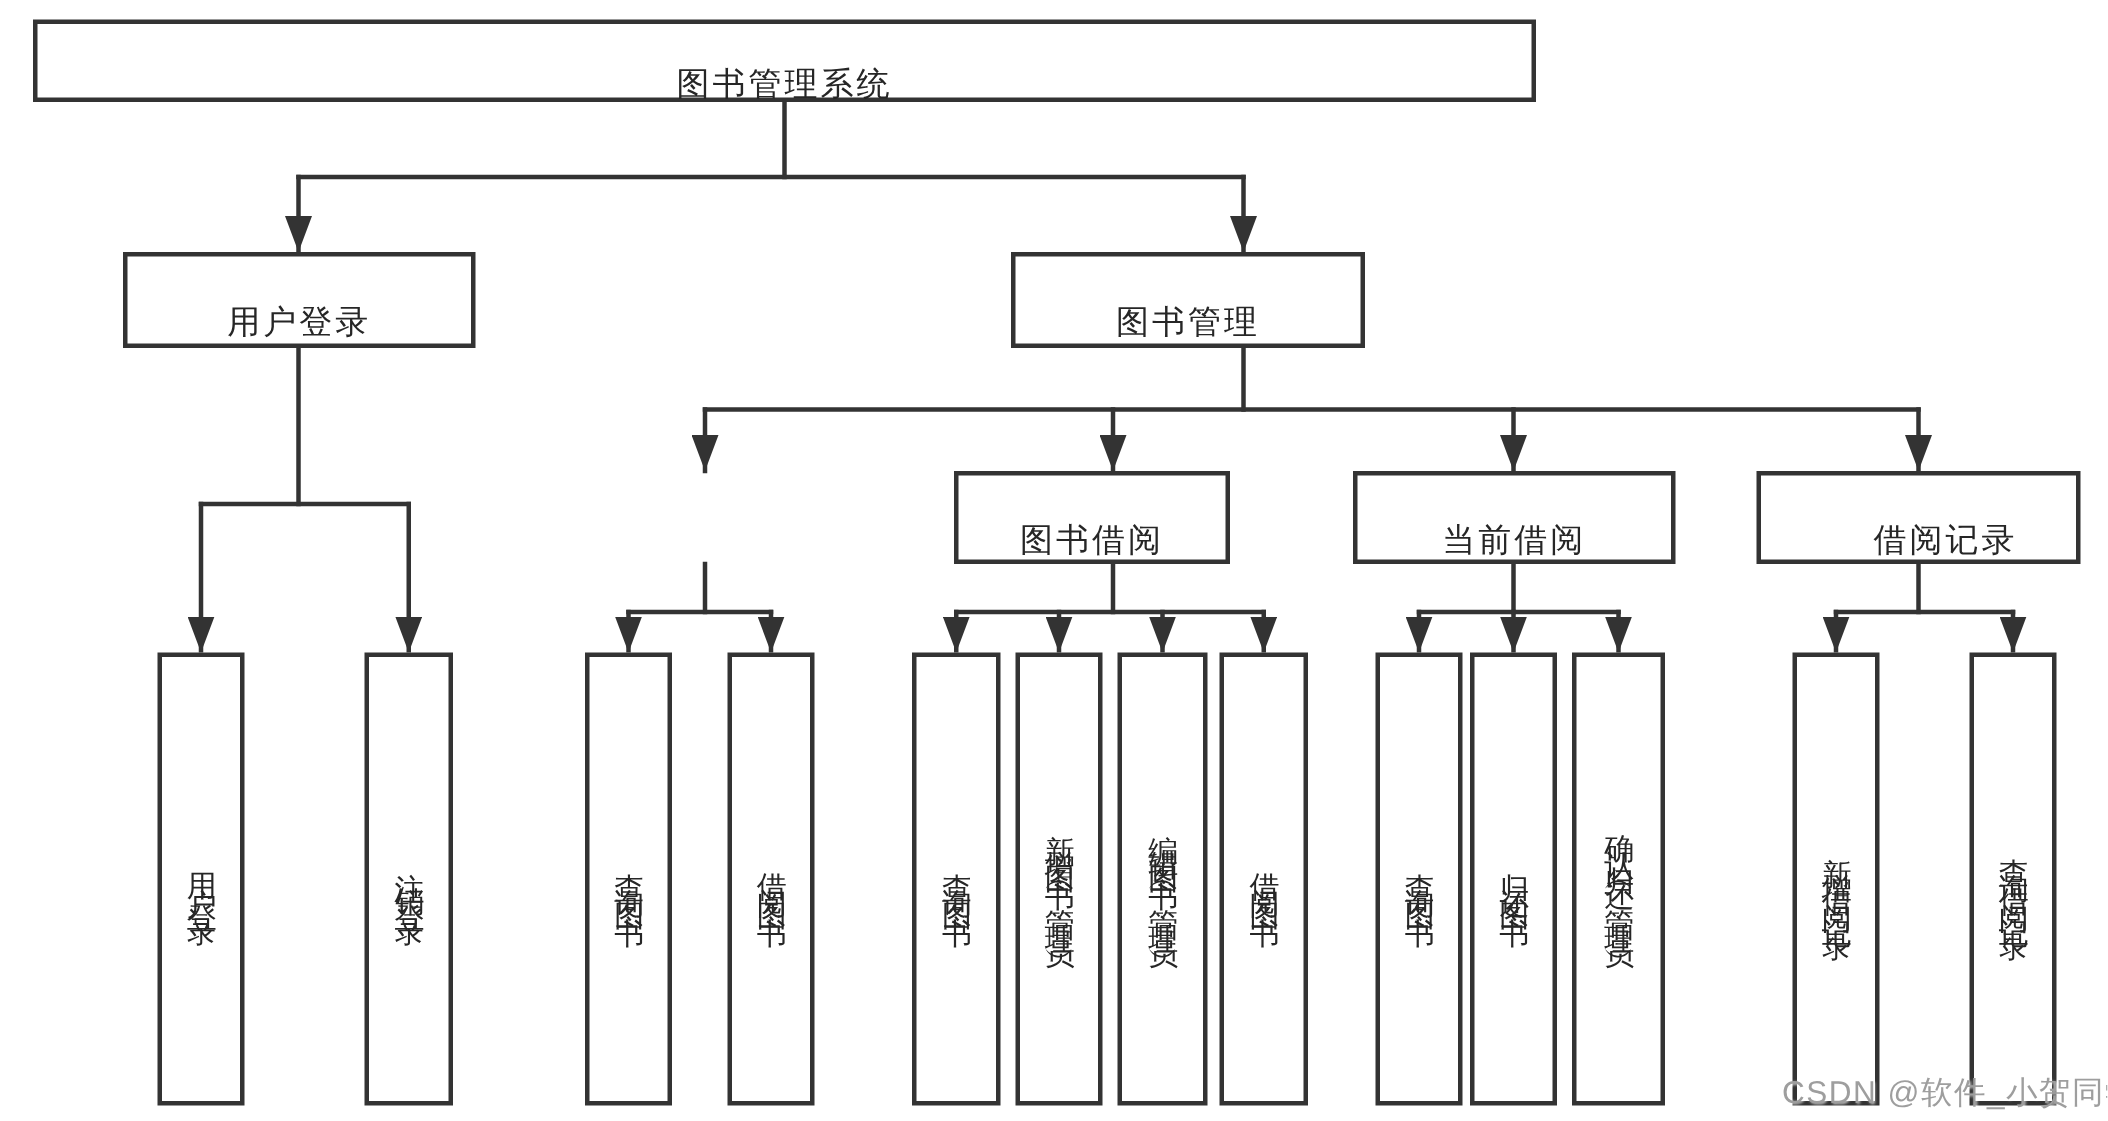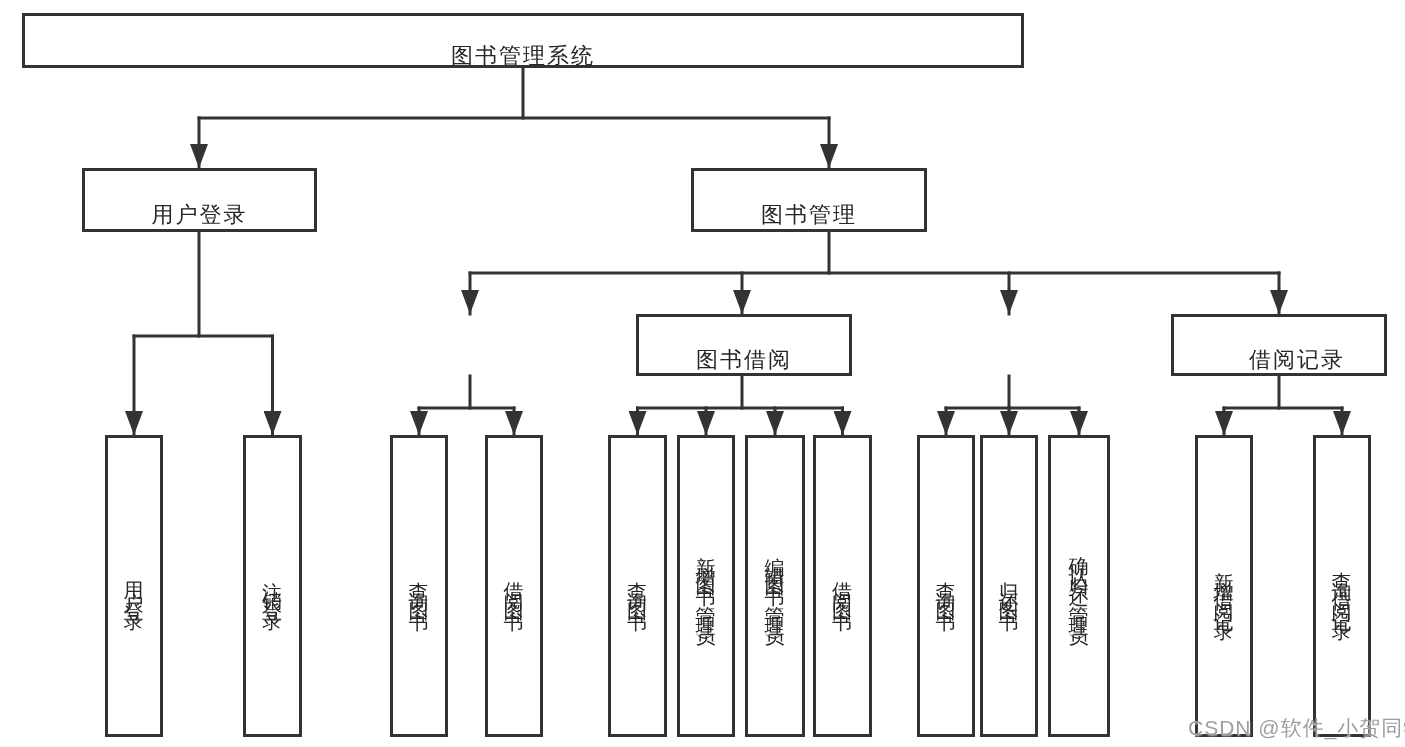--- a/index.html
+++ b/index.html
@@ -122,26 +122,29 @@
     <path class="cline" d="M1342,408 V435" marker-end="url(#arrowhead)"></path>
   </svg>
 
   <div class="node root-node">
     <span class="hlabel">图书管理系统</span>
   </div>
 
   <div class="node l2-node" style="left:82px;width:235px;">
     <span class="hlabel">用户登录</span>
   </div>
-  <div class="node l2-node" style="left:691px;width:236px;">
+  <div class="node l2-node" style="left:674px;width:236px;">
     <span class="hlabel">图书管理</span>
   </div>
 
-  <div class="node l3-node" style="left:636px;width:216px;">
+  <div class="node l3-node" style="left:636px;width:184px;">
     <span class="hlabel">图书借阅</span>
+  </div>
+  <div class="node l3-node" style="left:902px;width:215px;">
+    <span class="hlabel">当前借阅</span>
   </div>
   <div class="node l3-node" style="left:1171px;width:216px;padding-left:36px;">
     <span class="hlabel">借阅记录</span>
   </div>
 
   <div class="node vnode" style="left:105px;width:58px;">
     <span class="vlabel">用户登录</span>
   </div>
   <div class="node vnode" style="left:243px;width:59px;">
     <span class="vlabel">注销登录</span>

